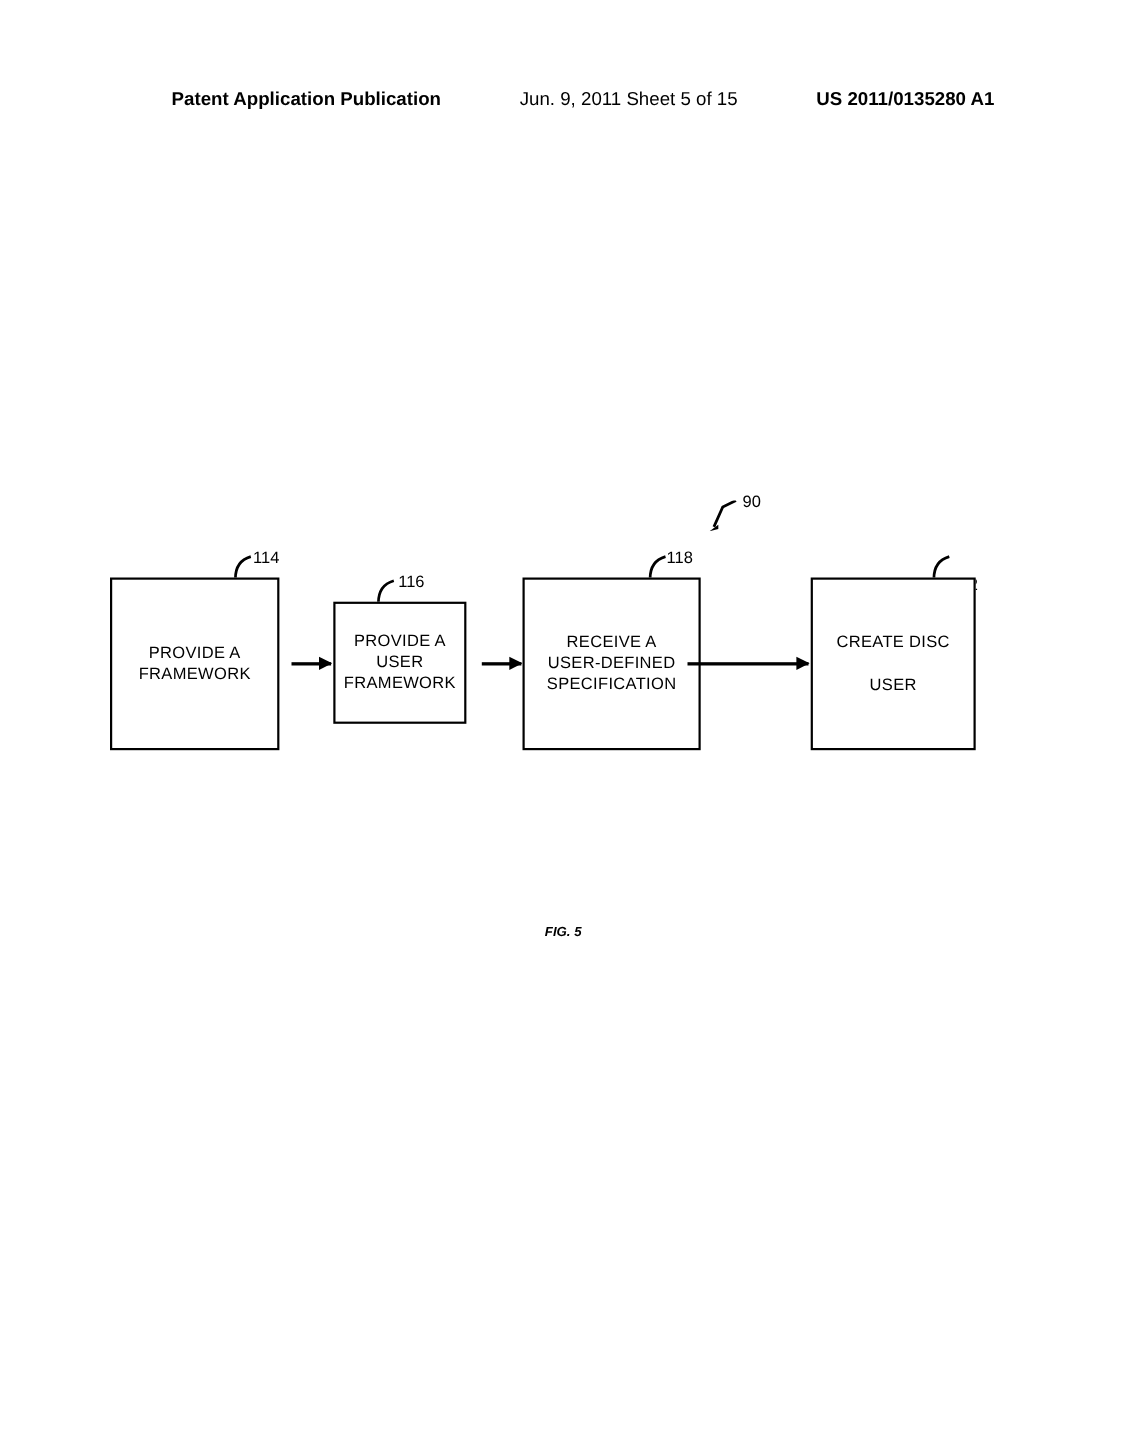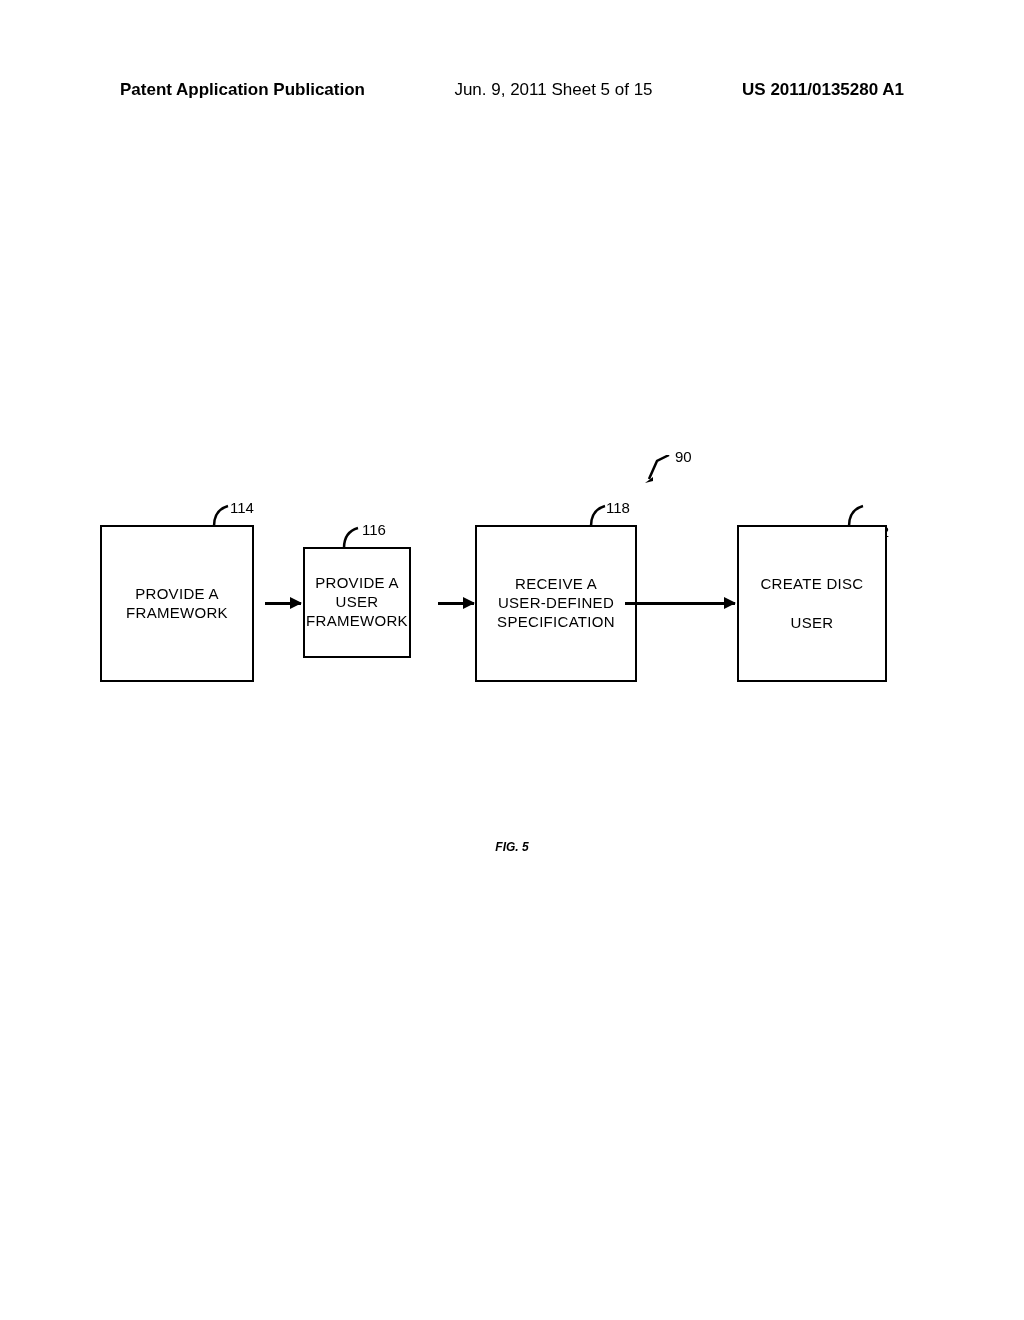--- a/index.html
+++ b/index.html
@@ -13,21 +13,21 @@
     .header {
       position: absolute;
       top: 80px;
       left: 0;
       width: 100%;
       display: flex;
       justify-content: space-between;
       padding: 0 120px;
       font-size: 17px;
     }
-    .header-left { font-weight: bold; }
+    .header-left { font-weight: bold; margin-left: 36px; }
     .header-center { font-weight: normal; }
     .header-right { font-weight: bold; }
     .diagram-area {
       position: absolute;
       top: 470px;
       left: 100px;
       width: 790px;
       height: 240px;
     }
     .box {
@@ -114,21 +114,21 @@
   </div>
 
   <div class="arrow" style="top:132px; left:165px; width:36px;"></div>
 
   <div class="callout-hook" style="top:56px; left:240px;">
     <svg viewBox="0 0 22 24" width="22" height="24">
       <path d="M 4 22 Q 4 6 18 2" stroke="black" stroke-width="2.5" fill="none"></path>
     </svg>
   </div>
   <span class="callout-label" style="top:51px; left:262px;">116</span>
-  <div class="box" style="top:77px; left:203px; width:108px; height:111px;">
+  <div class="box" style="top:77px; left:203px; width:121px; height:111px;">
     <span class="box-line">PROVIDE A USER</span>
     <span class="box-line">FRAMEWORK</span>
   </div>
 
   <div class="arrow" style="top:132px; left:338px; width:36px;"></div>
 
   <div class="callout-hook" style="top:34px; left:487px;">
     <svg viewBox="0 0 22 24" width="22" height="24">
       <path d="M 4 22 Q 4 6 18 2" stroke="black" stroke-width="2.5" fill="none"></path>
     </svg>

